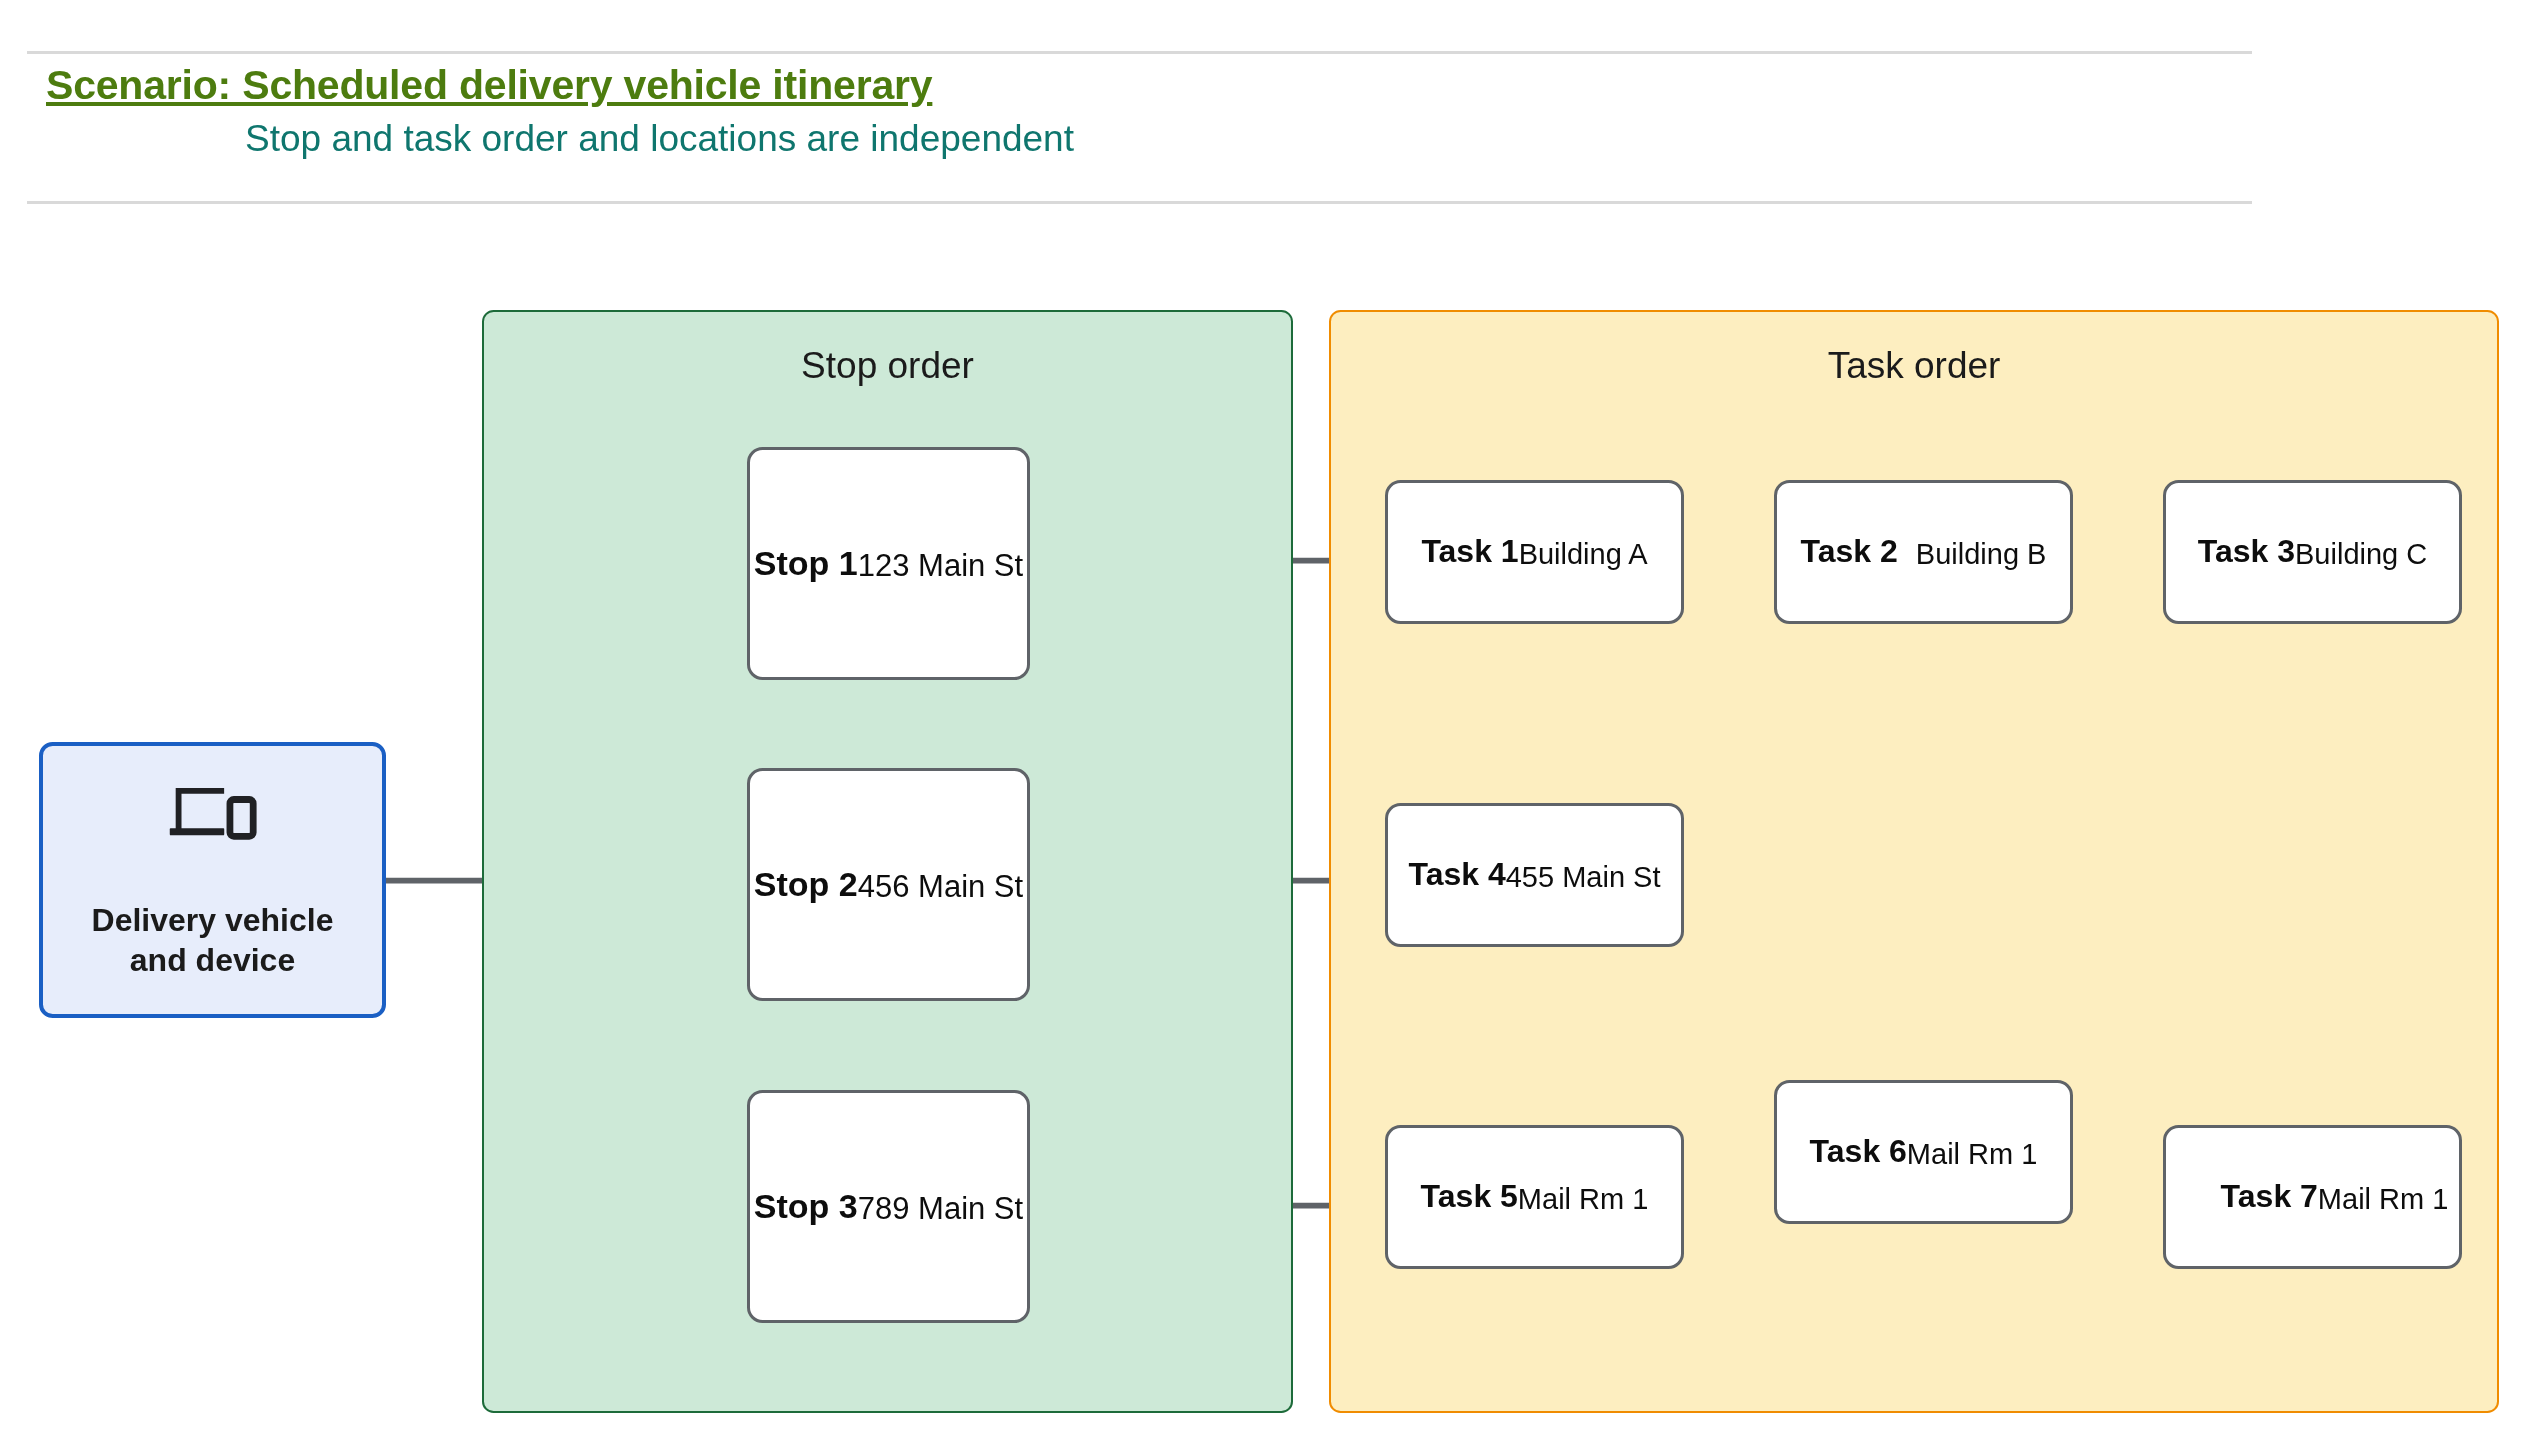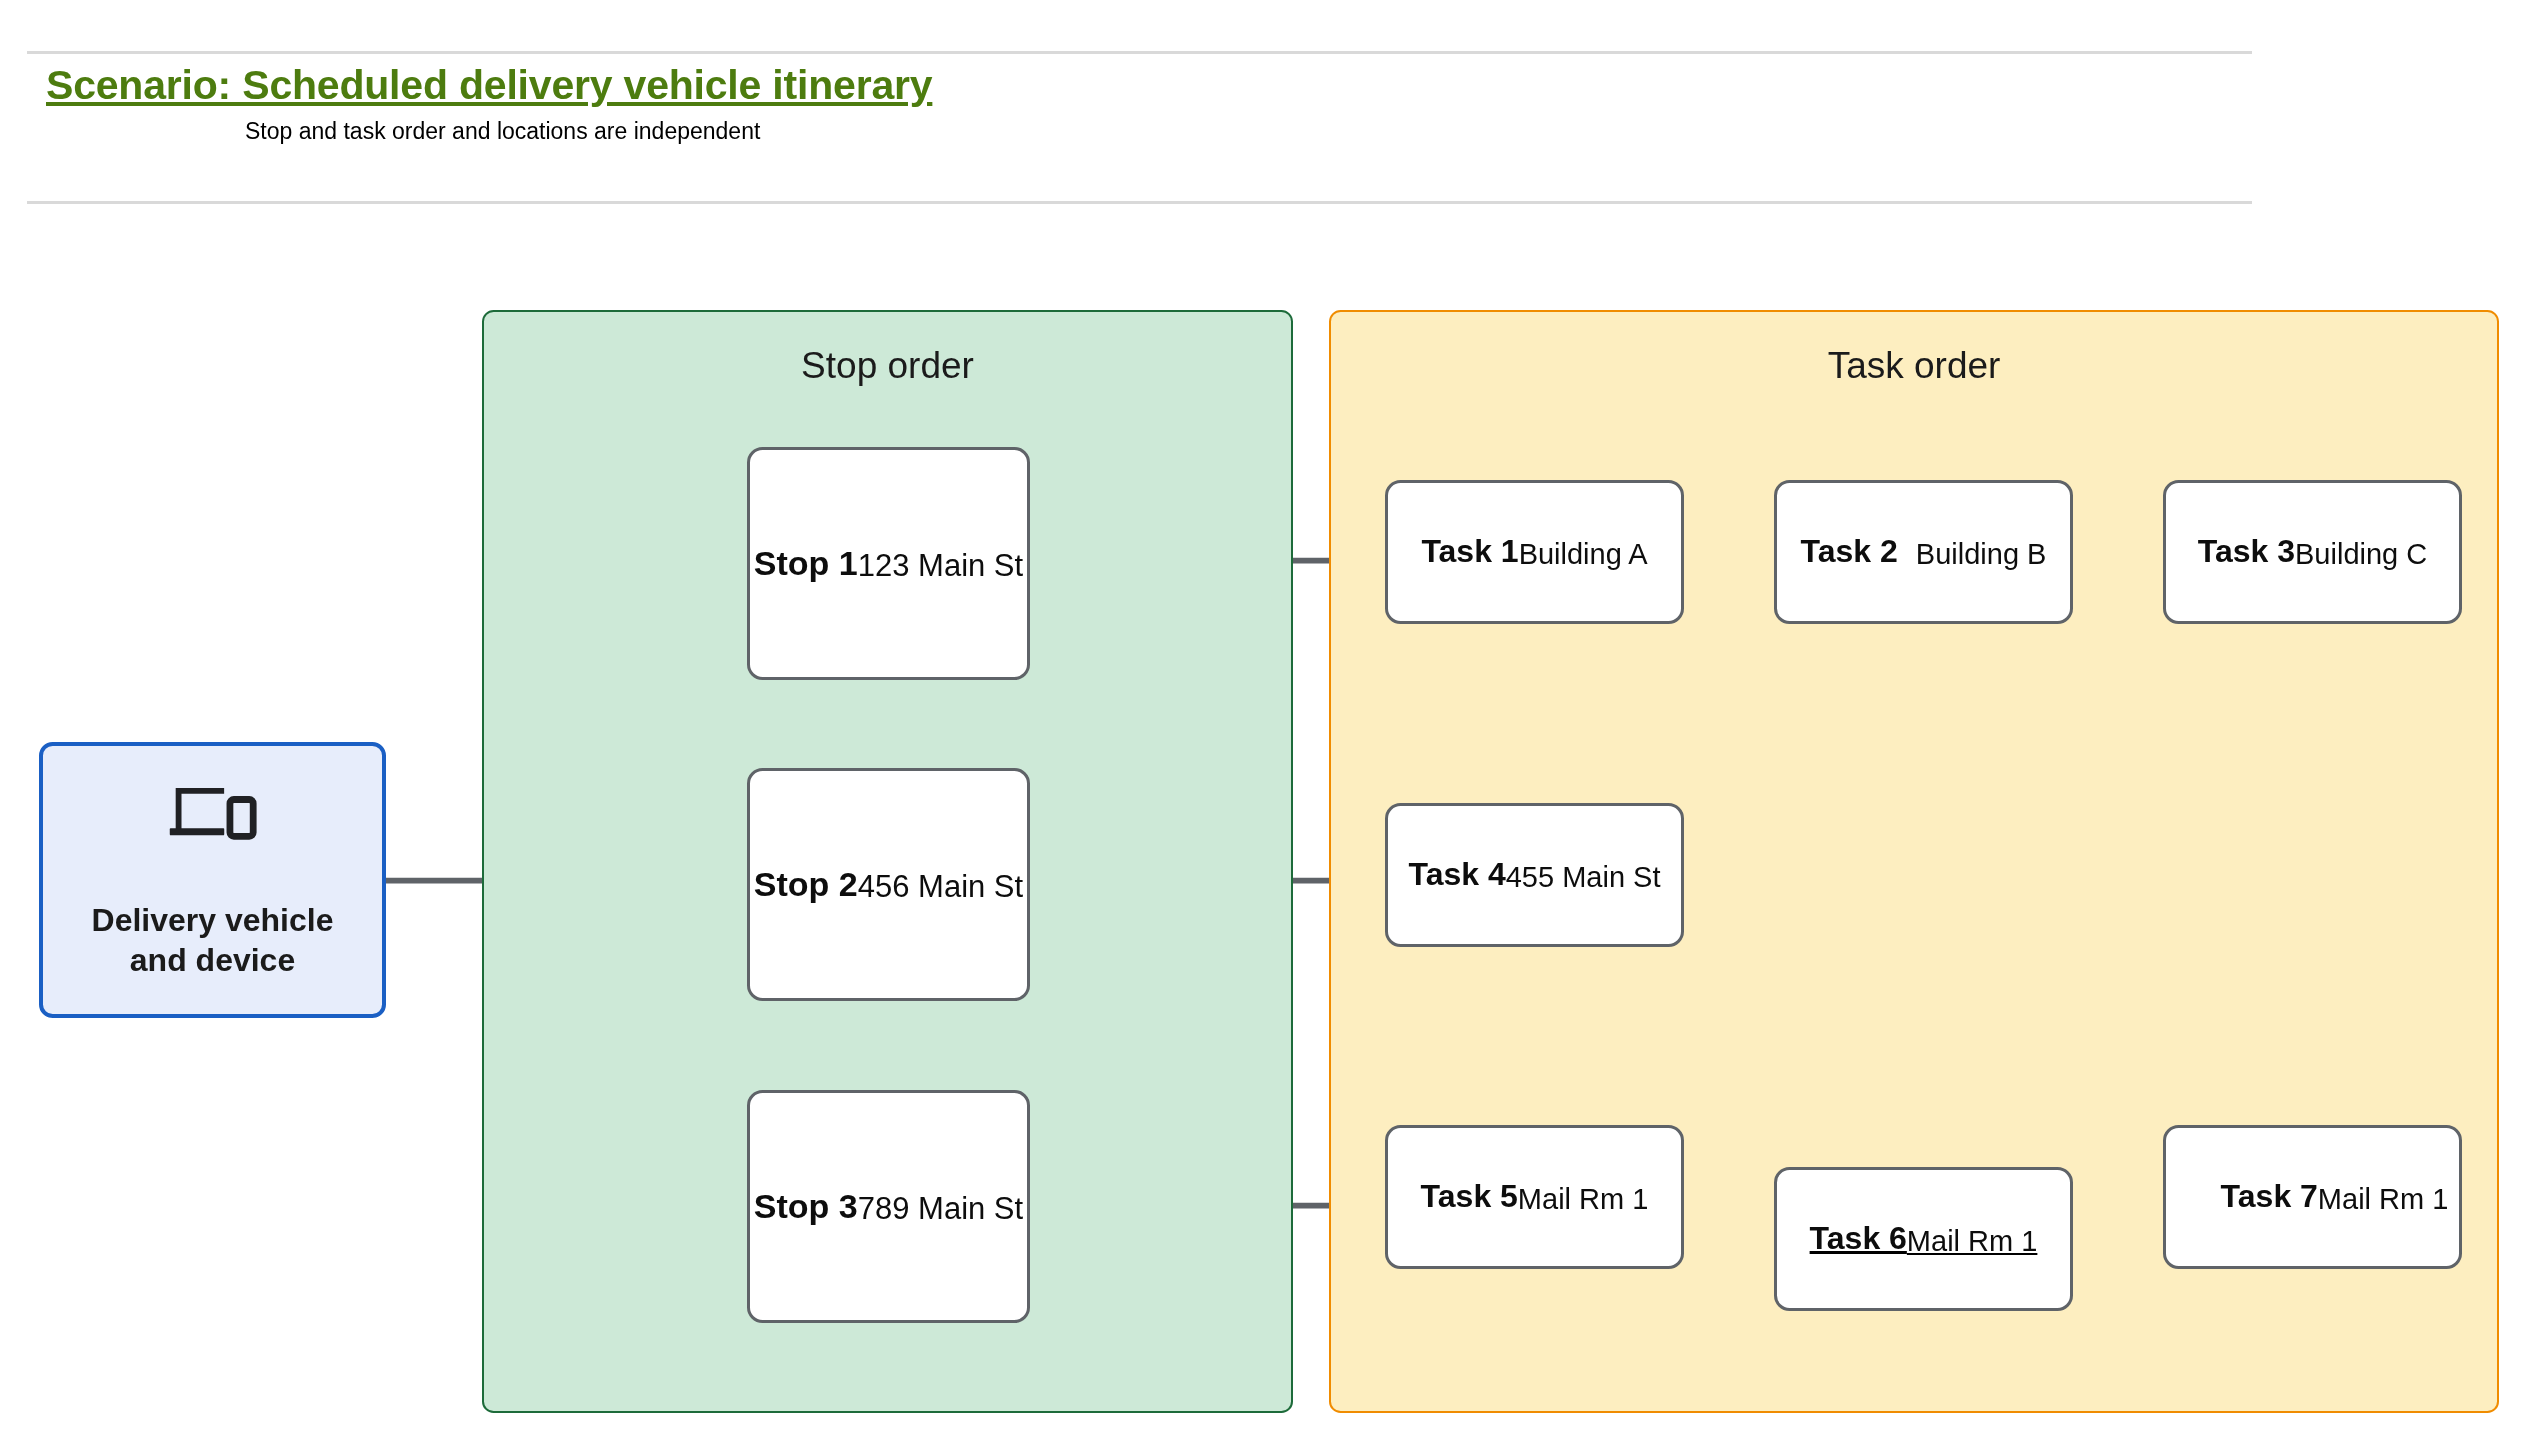--- a/index.html
+++ b/index.html
@@ -41,23 +41,23 @@
     font-weight: bold;
     color: #4d7c0f;
     letter-spacing: -0.2px;
     white-space: nowrap;
     text-decoration: underline;
   }
   #page-subtitle {
     position: absolute;
     left: 245px;
     top: 118px;
-    font-size: 23px;
+    font-size: 37px;
     font-weight: normal;
-    color: #000000;
+    color: #0f766e;
     white-space: nowrap;
   }
 
   
   #connector-layer {
     position: absolute;
     left: 0;
     top: 0;
     width: 2538px;
     height: 1452px;
@@ -157,21 +157,21 @@
   #stop-card-2 { left: 747px; top: 768px; }
   #stop-card-3 { left: 747px; top: 1090px; }
 
   
   .task-card { width: 299px; height: 144px; }
   #task-card-1 { left: 1385px; top: 480px; }
   #task-card-2 { left: 1774px; top: 480px; gap: 18px; }
   #task-card-3 { left: 2163px; top: 480px; }
   #task-card-4 { left: 1385px; top: 803px; }
   #task-card-5 { left: 1385px; top: 1125px; }
-  #task-card-6 { left: 1774px; top: 1167px; text-decoration: underline; }
+  #task-card-6 { left: 1774px; top: 1080px; }
   #task-card-7 { left: 2163px; top: 1125px; padding-left: 44px; }
   .task-card .node-title { font-size: 32px; }
   .task-card .node-subtitle { font-size: 29px; }
 </style>
 </head>
 <body>
 
 <div id="header-rule-top"></div>
 <div id="page-title">Scenario: Scheduled delivery vehicle itinerary</div>
 <div id="page-subtitle">Stop and task order and locations are independent</div>

